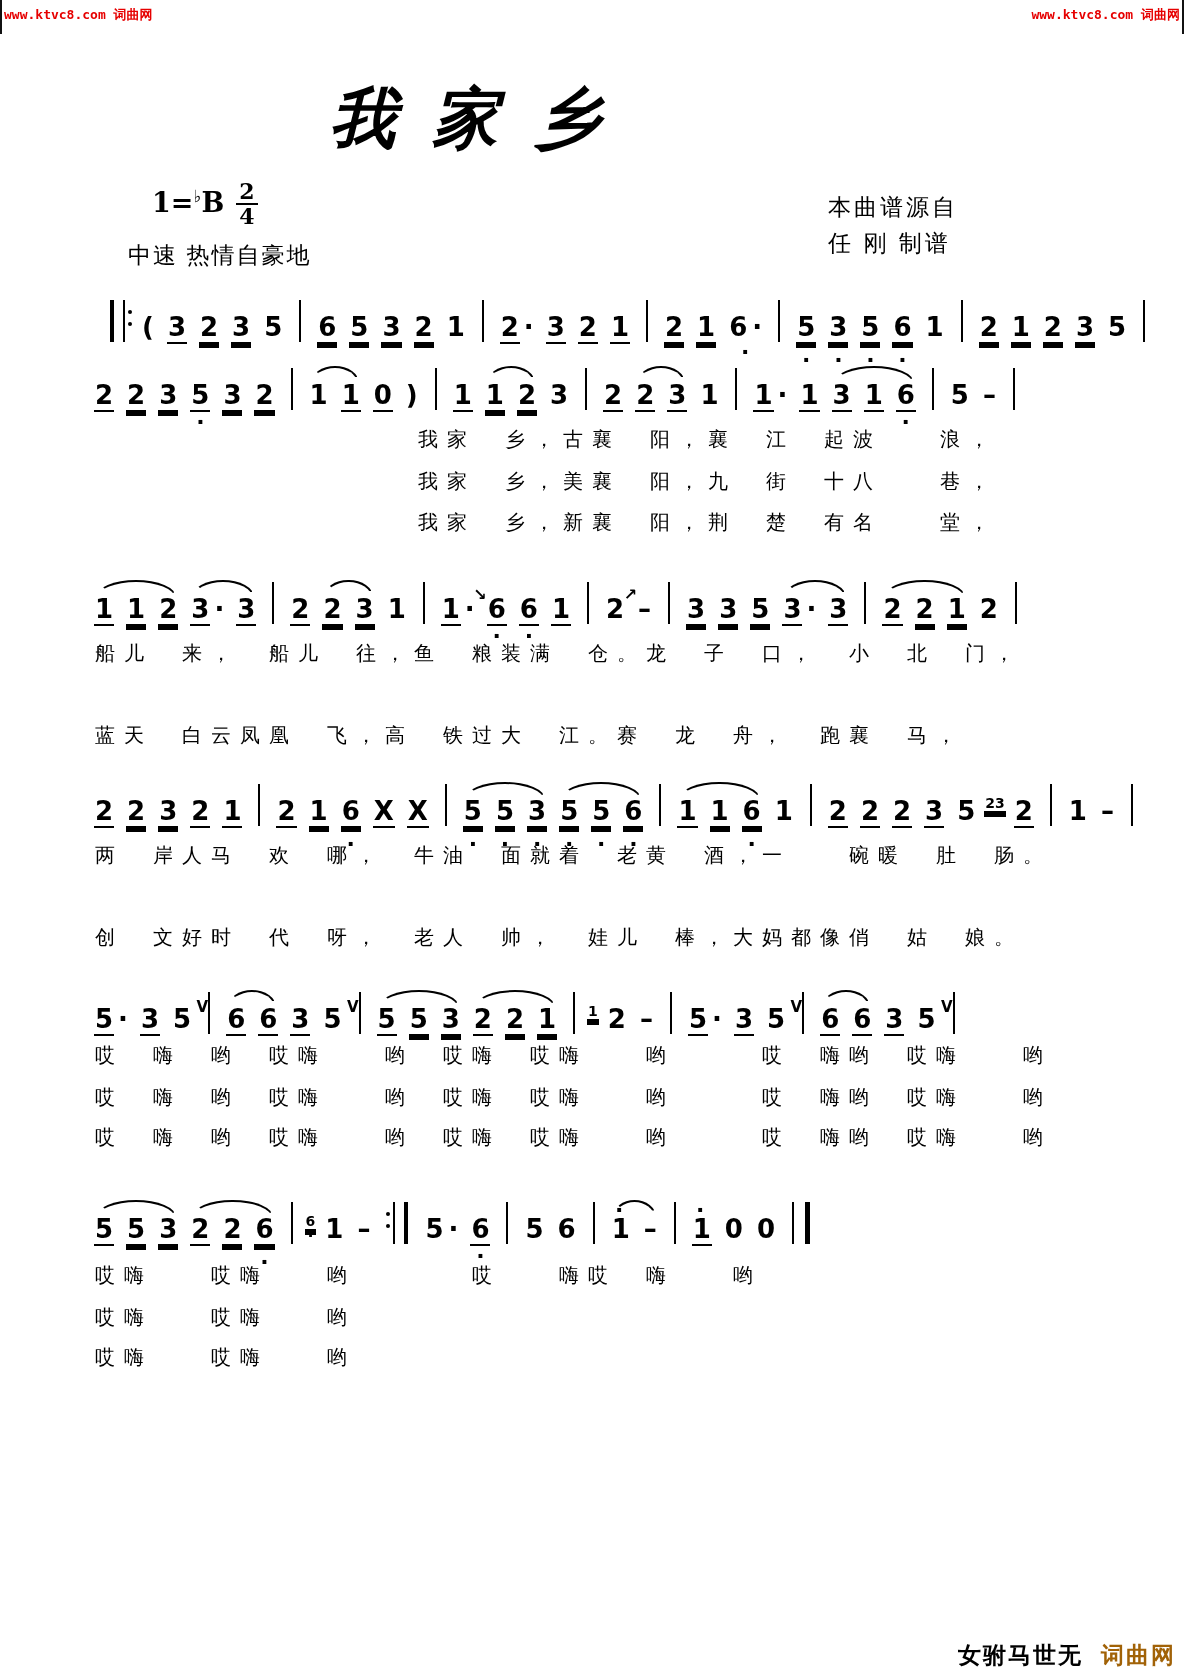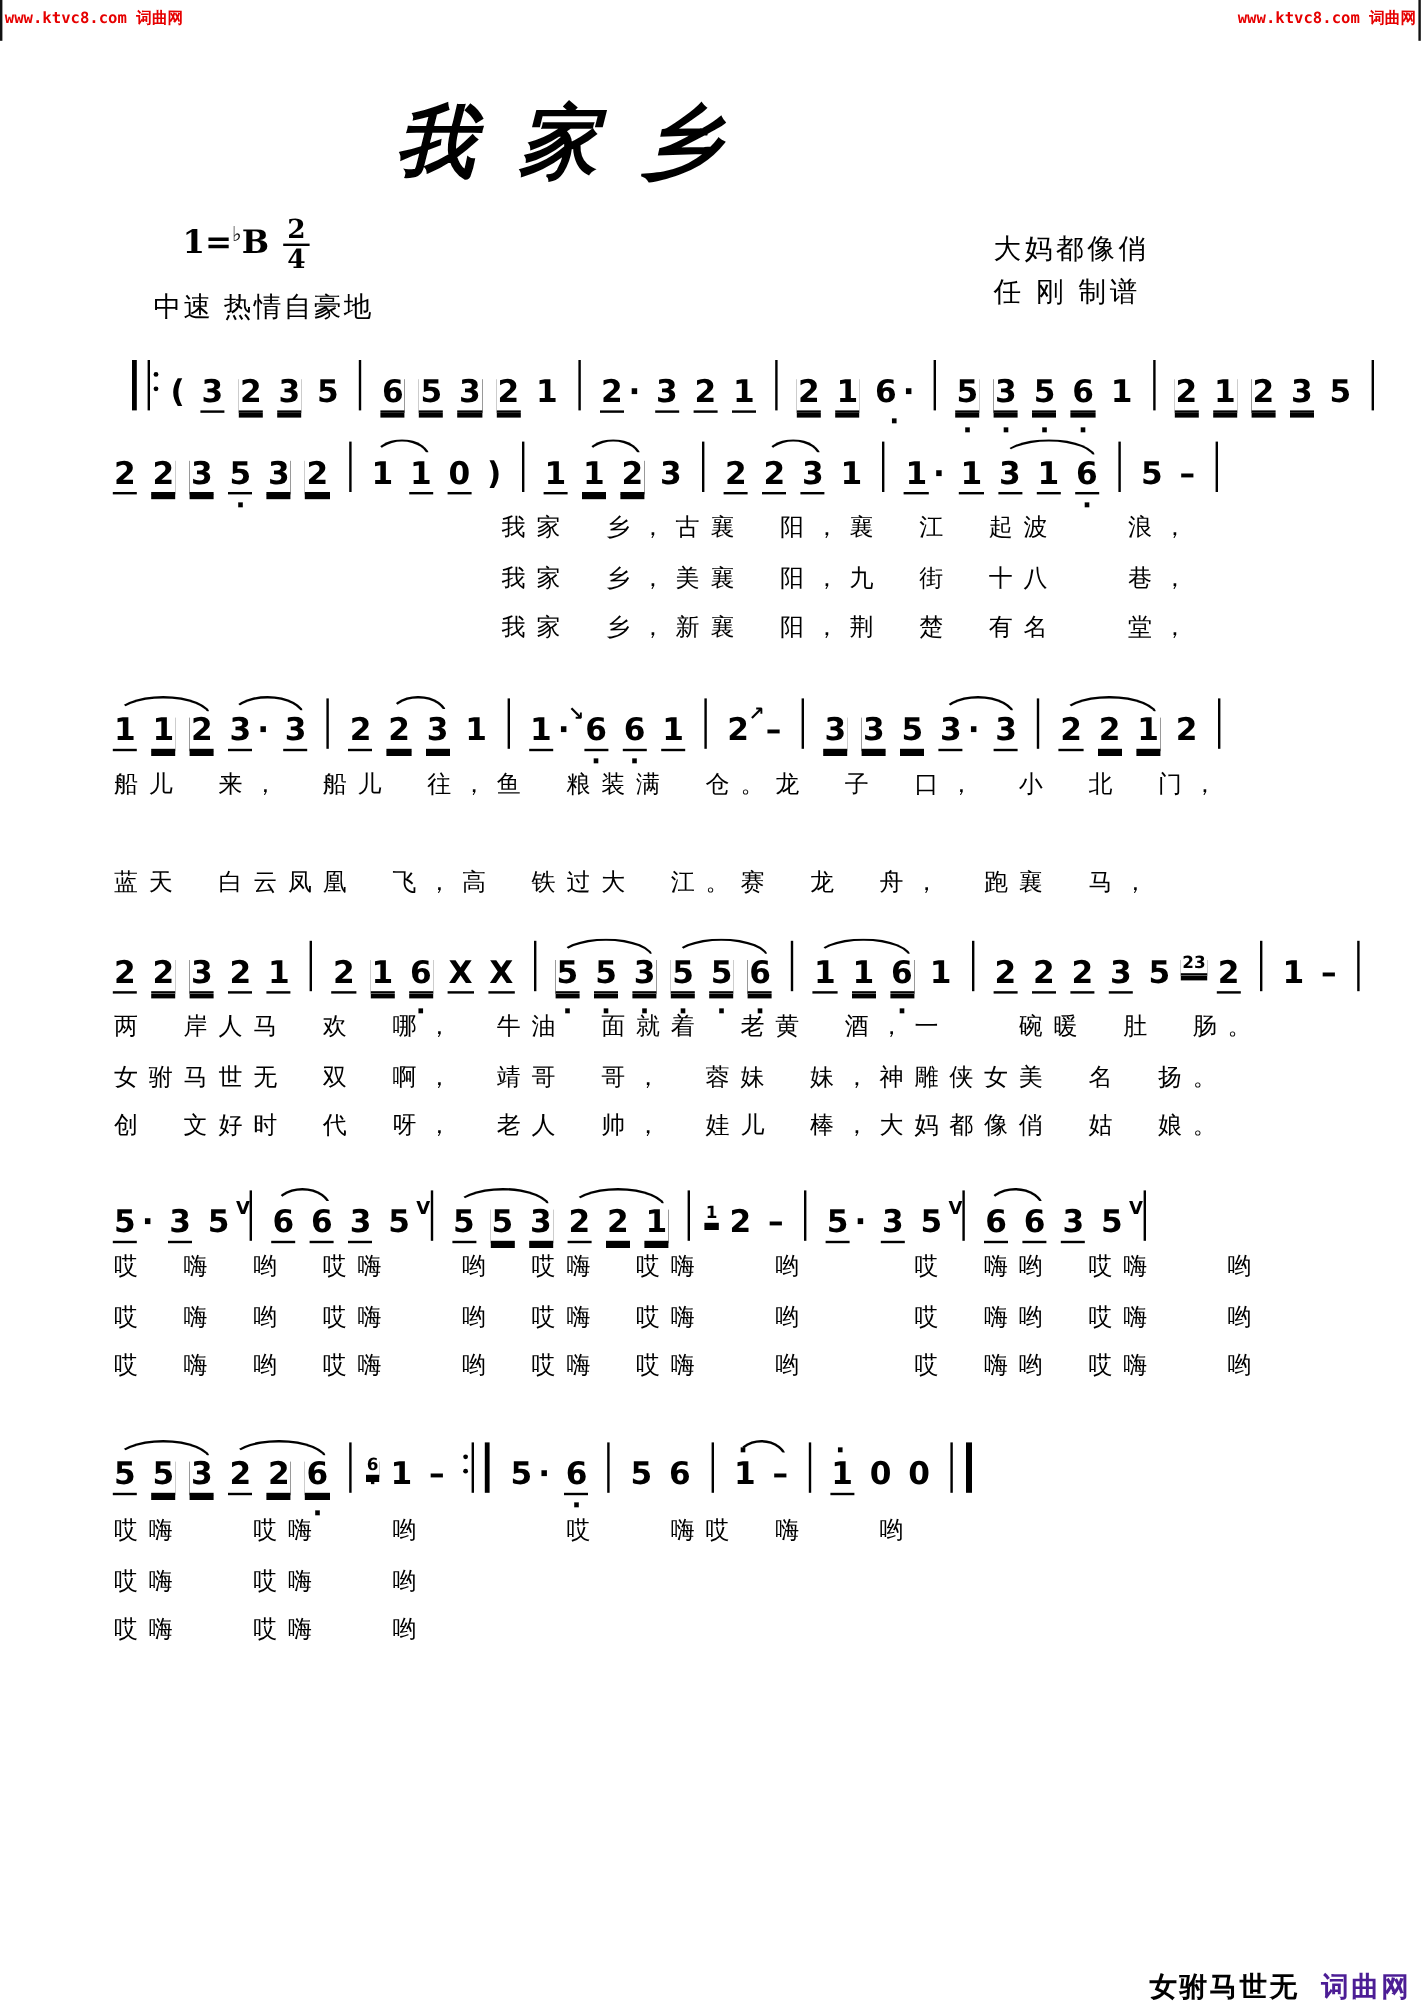--- a/index.html
+++ b/index.html
@@ -87,21 +87,21 @@
 
   <div class="site-red left" style="color: rgb(230, 0, 0);">www.ktvc8.com 词曲网</div>
   <div class="site-red right" style="color: rgb(230, 0, 0);">www.ktvc8.com 词曲网</div>
 
   <div class="title">我家乡</div>
 
   <div class="keyline"><span>1=</span><span class="flat">♭</span><span>B</span><span class="frac"><span class="t">2</span><span class="b">4</span></span></div>
 
   <div class="tempo">中速  热情自豪地</div>
 
-  <div class="credit c1">大妈都像俏</div>
+  <div class="credit c1">本曲谱源自</div>
   <div class="credit c2">任 刚  制谱</div>
 
   <div class="mline m0">
       <span class="bar op"></span>
       <span class="grp"><span class="tok"><span class="num">(</span></span></span>
       <span class="grp"><span class="tok"><span class="num u1">3</span></span><span class="tok"><span class="num u2">2</span></span><span class="tok"><span class="num u2">3</span></span><span class="tok"><span class="num">5</span></span></span>
       <span class="bar"></span>
       <span class="grp"><span class="tok"><span class="num u2">6</span></span><span class="tok"><span class="num u2">5</span></span><span class="tok"><span class="num u2">3</span></span><span class="tok"><span class="num u2">2</span></span><span class="tok"><span class="num">1</span></span></span>
       <span class="bar"></span>
       <span class="grp"><span class="tok"><span class="num u1">2</span><span class="dafter">·</span></span><span class="tok"><span class="num u1">3</span></span><span class="tok"><span class="num u1">2</span></span><span class="tok"><span class="num u1">1</span></span></span>
@@ -173,21 +173,20 @@
       <span class="grp arc"><span class="tok"><span class="num u1">1</span></span><span class="tok"><span class="num u2">1</span></span><span class="tok"><span class="num u2">6</span><span class="lodot deep">·</span></span></span>
       <span class="grp"><span class="tok"><span class="num">1</span></span></span>
       <span class="bar"></span>
       <span class="grp"><span class="tok"><span class="num u1">2</span></span><span class="tok"><span class="num u1">2</span></span><span class="tok"><span class="num u1">2</span></span><span class="tok"><span class="num u1">3</span></span><span class="tok"><span class="num">5</span></span><span class="tok sm"><span class="num u2">23</span></span><span class="tok"><span class="num u1">2</span></span></span>
       <span class="bar"></span>
       <span class="grp"><span class="tok"><span class="num">1</span></span><span class="tok"><span class="num dash">–</span></span></span>
       <span class="bar"></span>
     </div>
 
   <div class="lyr s3a">两　岸人马　欢　哪，　牛油　面就着　老黄　酒，一　　碗暖　肚　肠。</div>
-  <div class="lyr s3b">女驸马世无　双　啊，　靖哥　哥，　蓉妹　妹，神雕侠女美　名　扬。</div>
   <div class="lyr s3c">创　文好时　代　呀，　老人　帅，　娃儿　棒，大妈都像俏　姑　娘。</div>
 
   <div class="mline m4">
       <span class="grp"><span class="tok"><span class="num u1">5</span><span class="dafter">·</span></span><span class="tok"><span class="num u1">3</span></span><span class="tok"><span class="num">5</span><span class="breath">V</span></span></span>
       <span class="bar"></span>
       <span class="grp arc"><span class="tok"><span class="num u1">6</span></span><span class="tok"><span class="num u1">6</span></span></span>
       <span class="grp"><span class="tok"><span class="num u1">3</span></span><span class="tok"><span class="num">5</span><span class="breath">V</span></span></span>
       <span class="bar"></span>
       <span class="grp arc"><span class="tok"><span class="num u1">5</span></span><span class="tok"><span class="num u2">5</span></span><span class="tok"><span class="num u2">3</span></span></span>
       <span class="grp arc"><span class="tok"><span class="num u1">2</span></span><span class="tok"><span class="num u2">2</span></span><span class="tok"><span class="num u2">1</span></span></span>
@@ -219,15 +218,15 @@
       <span class="grp arc"><span class="tok"><span class="num">1</span><span class="hidot">·</span></span><span class="tok"><span class="num dash">–</span></span></span>
       <span class="bar"></span>
       <span class="grp"><span class="tok"><span class="num u1">1</span><span class="hidot">·</span></span><span class="tok"><span class="num">0</span></span><span class="tok"><span class="num">0</span></span></span>
       <span class="bar end"></span>
     </div>
 
   <div class="lyr s5a">哎嗨　　哎嗨　　哟　　　　哎　　嗨哎　嗨　　哟</div>
   <div class="lyr s5b">哎嗨　　哎嗨　　哟</div>
   <div class="lyr s5c">哎嗨　　哎嗨　　哟</div>
 
-  <div class="footer"><span>女驸马世无</span><span class="pink" style="color: #4c1d95;">词曲网</span></div>
+  <div class="footer"><span>女驸马世无</span><span class="pink" style="color: #a16207;">词曲网</span></div>
 
 </div>
 
 </body></html>

